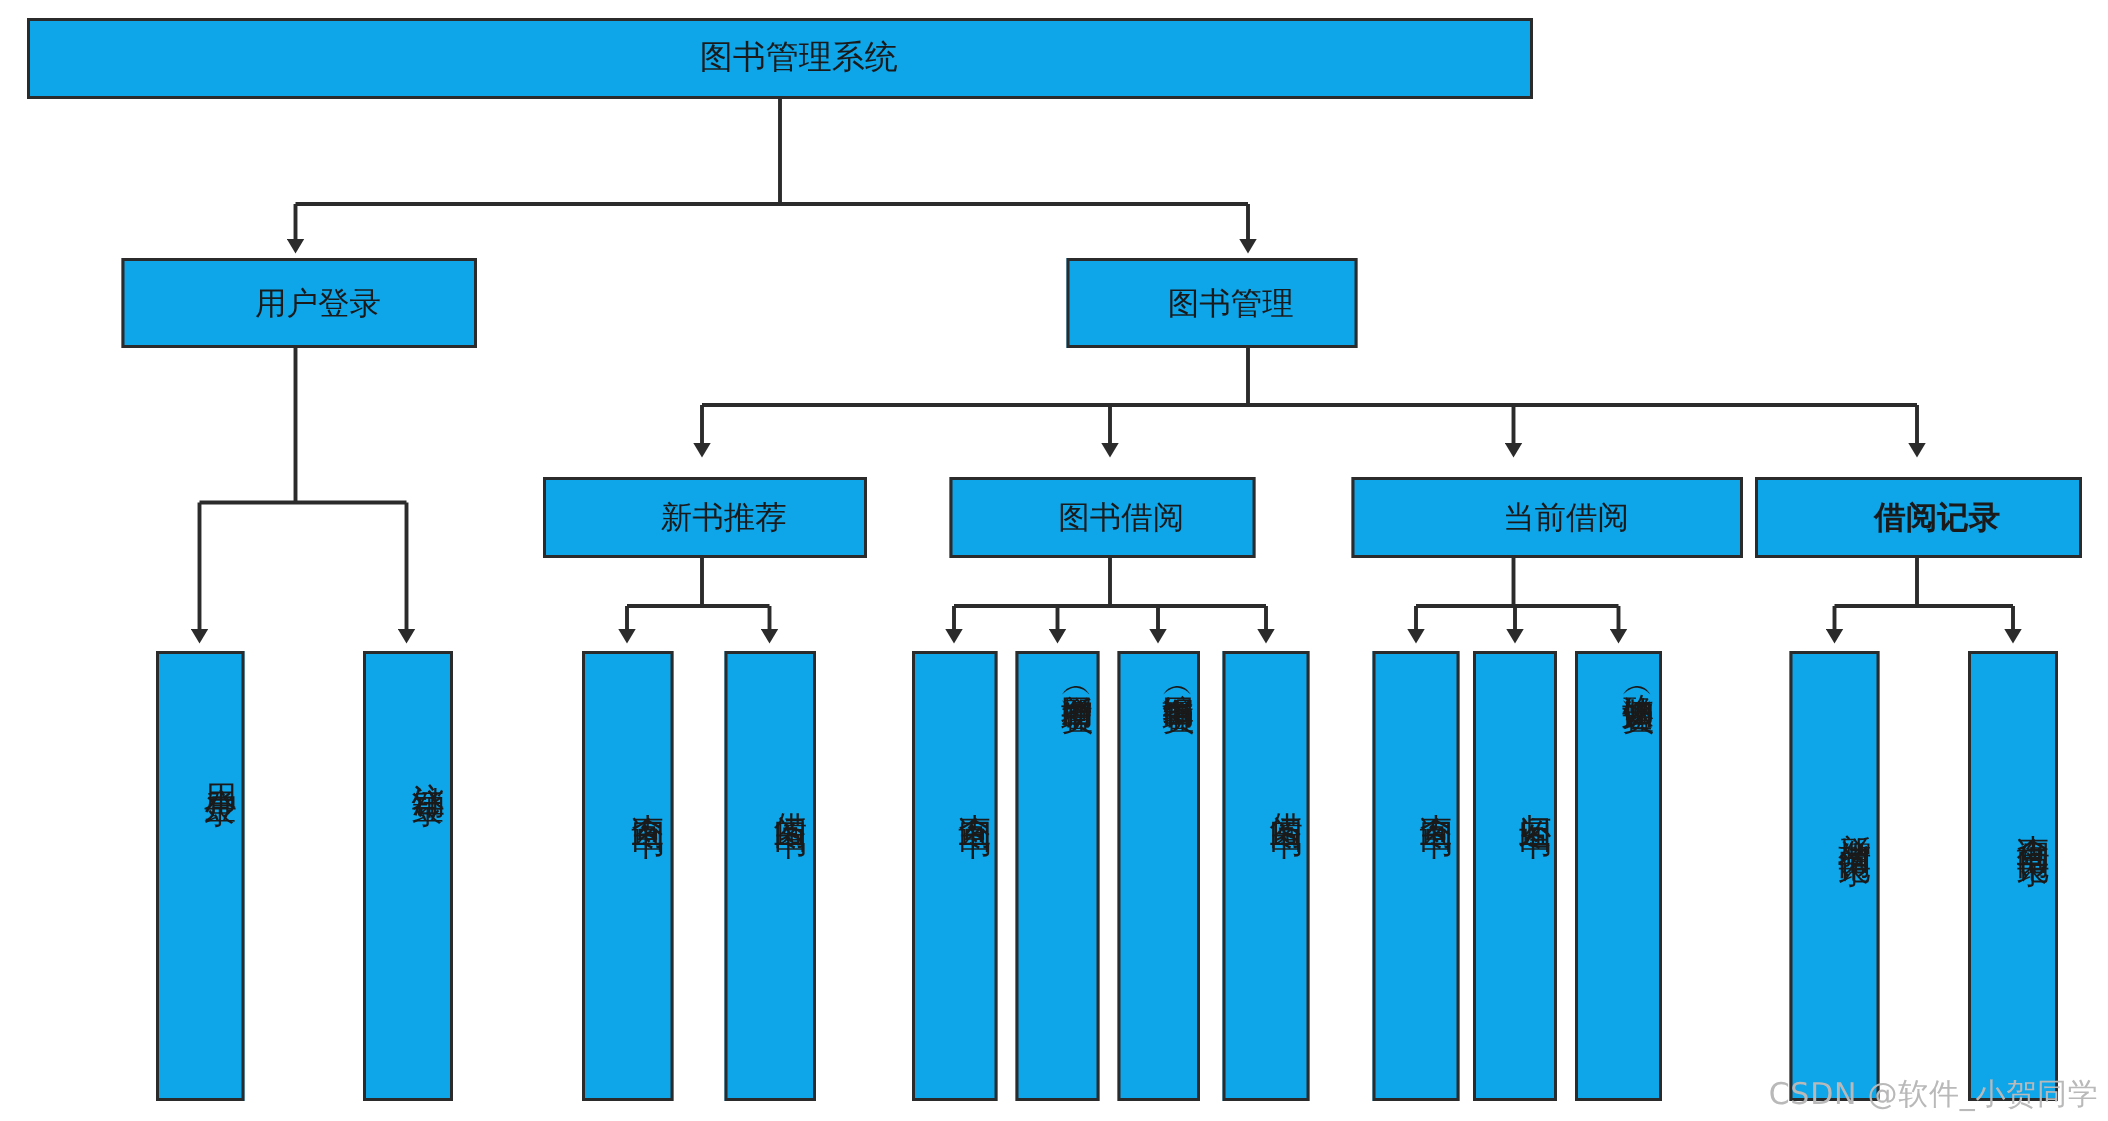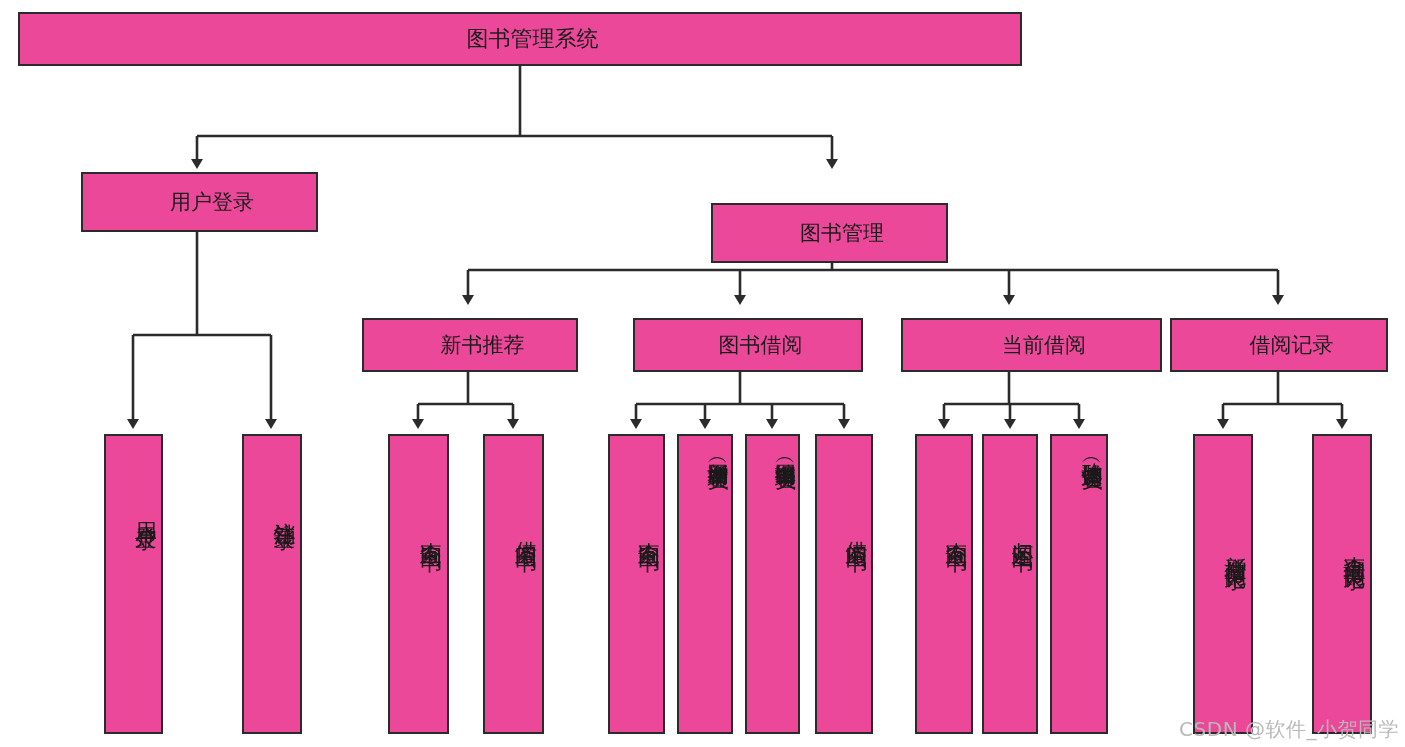--- a/index.html
+++ b/index.html
@@ -19,21 +19,21 @@
     position: absolute;
     left: 0;
     top: 0;
     width: 1405px;
     height: 747px;
     pointer-events: none;
   }
   .node {
     position: absolute;
     box-sizing: border-box;
-    background: #ec4899;
+    background: #0ea5e9;
     border: 2px solid #2b2b2b;
     display: flex;
     align-items: center;
     justify-content: center;
     padding-left: 25px;
   }
   .node .label {
     color: #1a1a1a;
     line-height: 1.18;
     text-align: center;
@@ -138,34 +138,34 @@
     </g>
   </svg>
 
   <div class="node h root" style="left:18px; top:12px; width:1004px; height:54px;">
     <span class="label">图书管理系统</span>
   </div>
 
   <div class="node h" style="left:81px; top:172px; width:237px; height:60px;">
     <span class="label">用户登录</span>
   </div>
-  <div class="node h" style="left:711px; top:172px; width:237px; height:60px;margin-top:31px;">
+  <div class="node h" style="left:711px; top:172px; width:194px; height:60px;">
     <span class="label">图书管理</span>
   </div>
 
   <div class="node h" style="left:362px; top:318px; width:216px; height:54px;">
     <span class="label">新书推荐</span>
   </div>
-  <div class="node h" style="left:633px; top:318px; width:230px; height:54px;">
+  <div class="node h" style="left:633px; top:318px; width:204px; height:54px;">
     <span class="label">图书借阅</span>
   </div>
   <div class="node h" style="left:901px; top:318px; width:261px; height:54px;">
     <span class="label">当前借阅</span>
   </div>
-  <div class="node h" style="left:1170px; top:318px; width:218px; height:54px;">
+  <div class="node h" style="left:1170px; top:318px; width:218px; height:54px;font-weight:bold;">
     <span class="label">借阅记录</span>
   </div>
 
   <div class="node v mid" style="left:104px; top:434px; width:59px; height:300px;">
     <span class="label">用户登录</span>
   </div>
   <div class="node v mid" style="left:242px; top:434px; width:60px; height:300px;">
     <span class="label">注销登录</span>
   </div>
 

